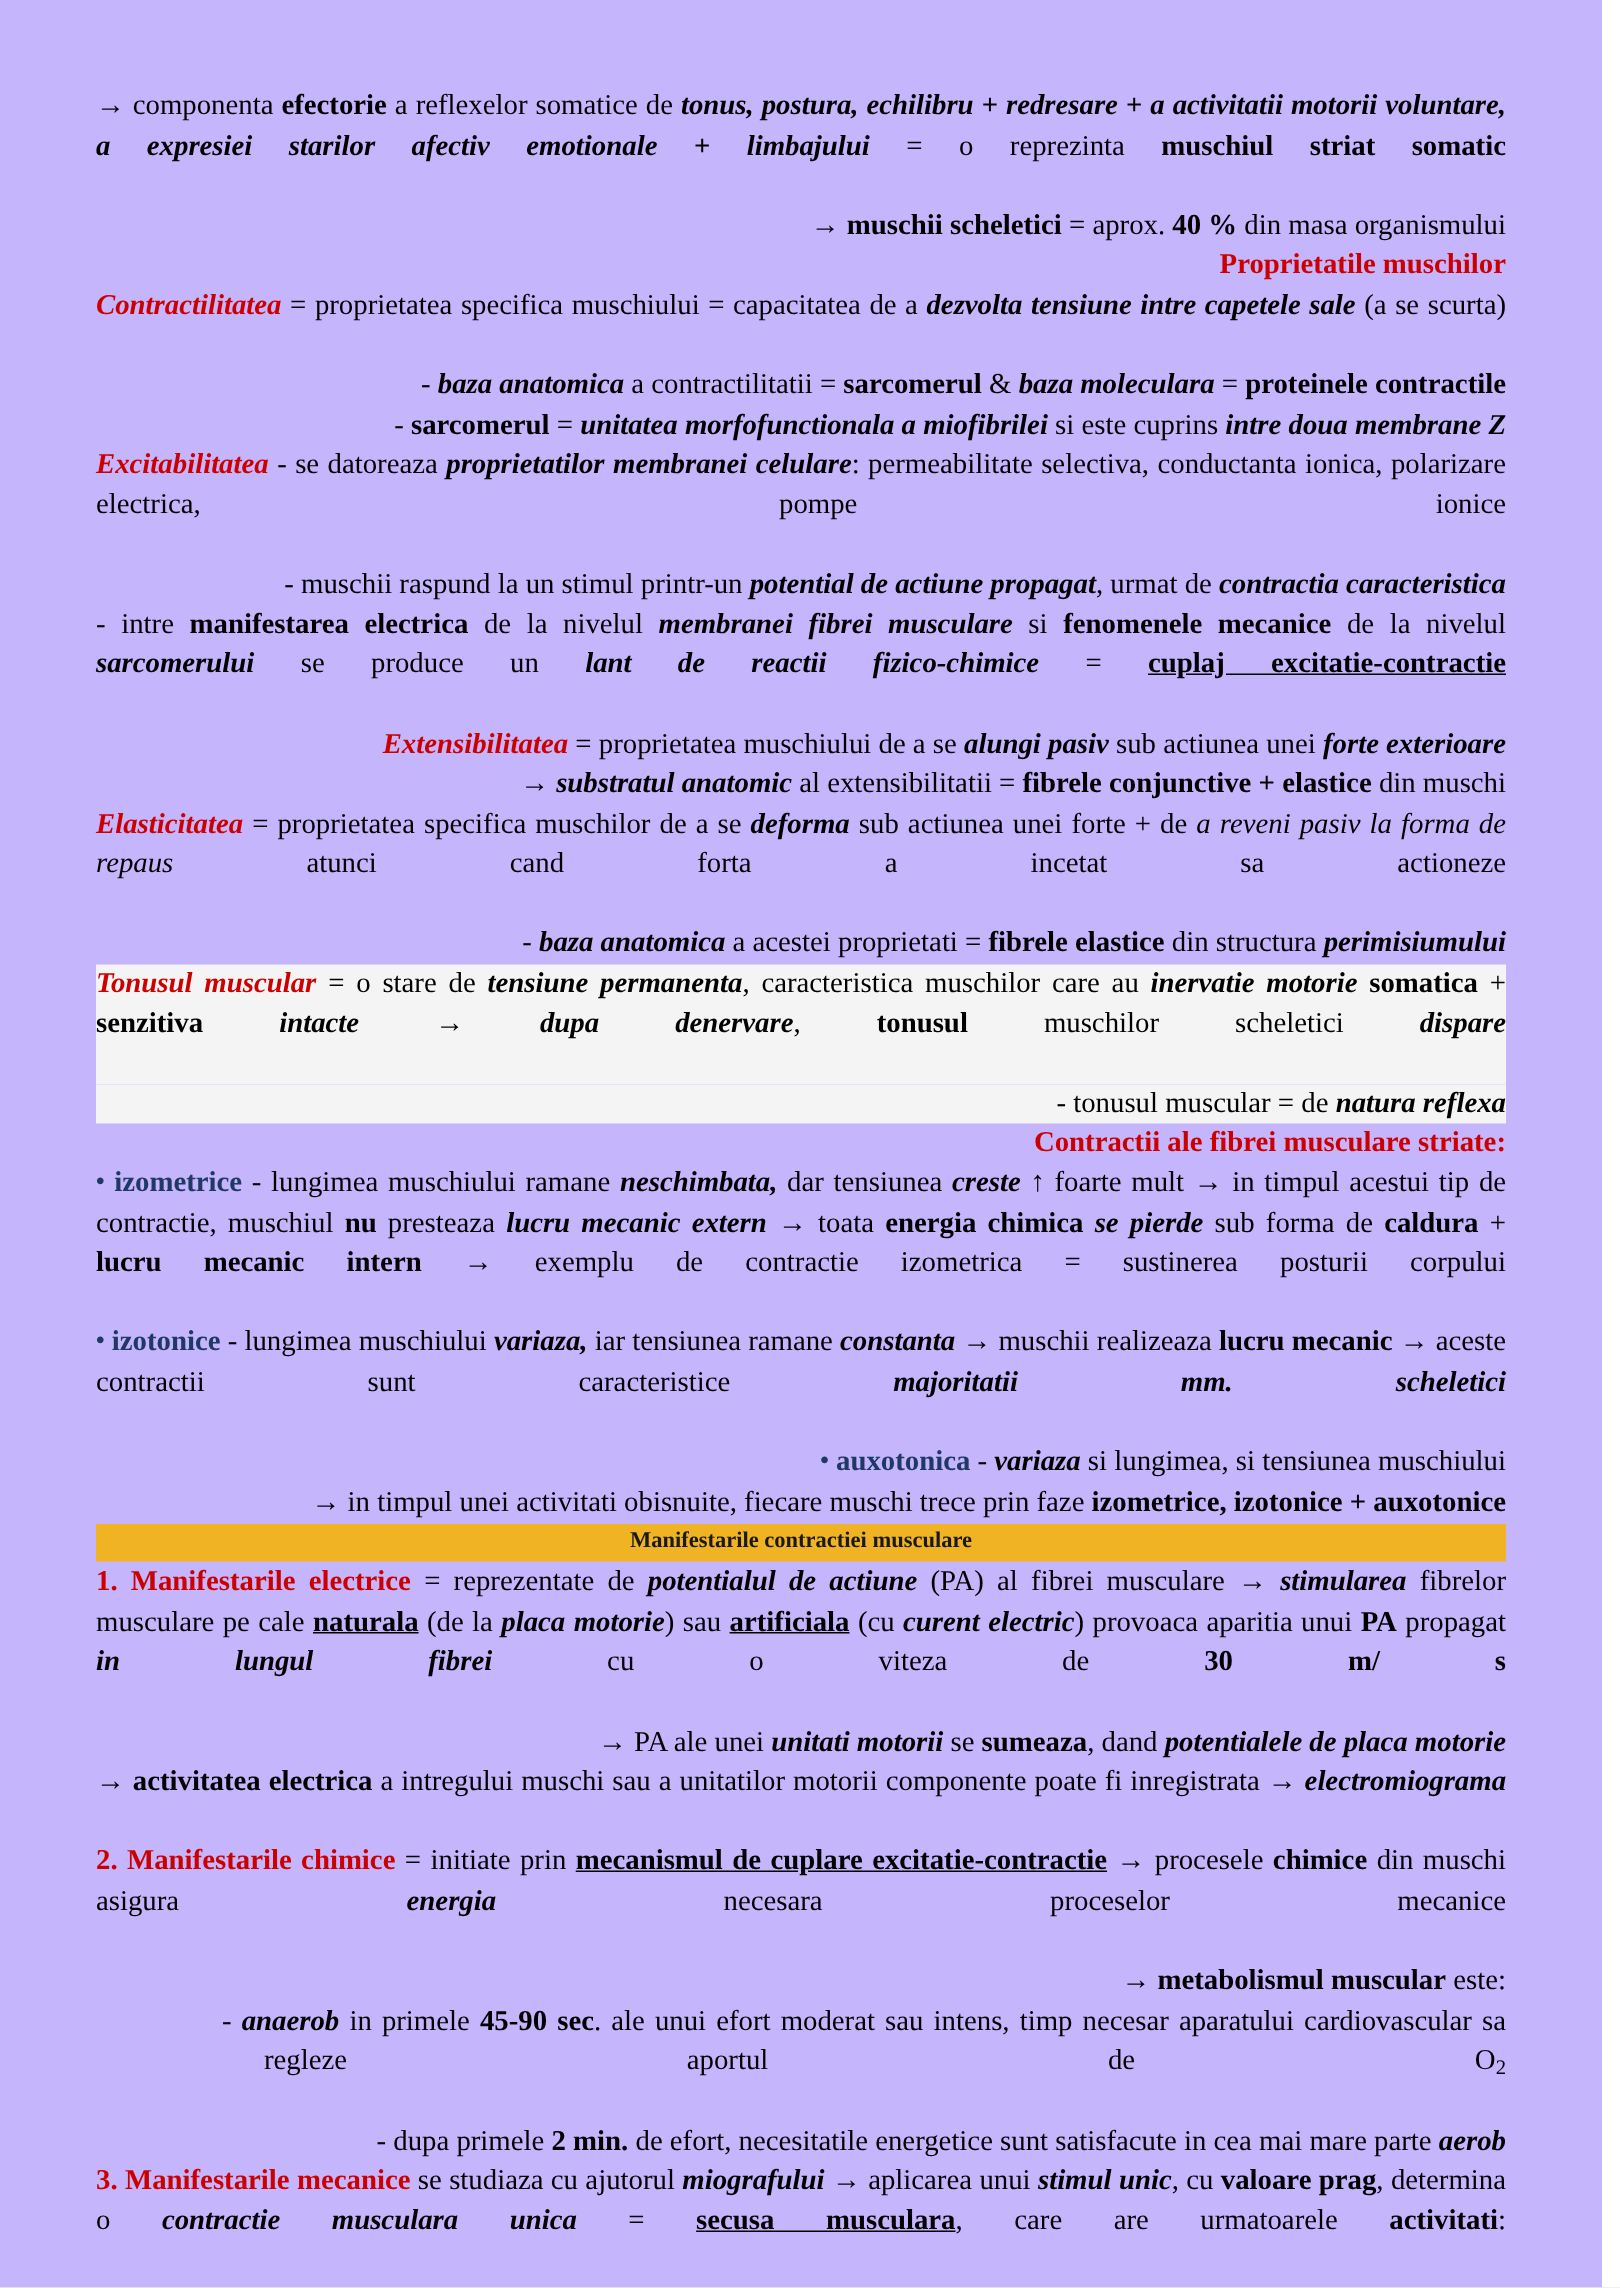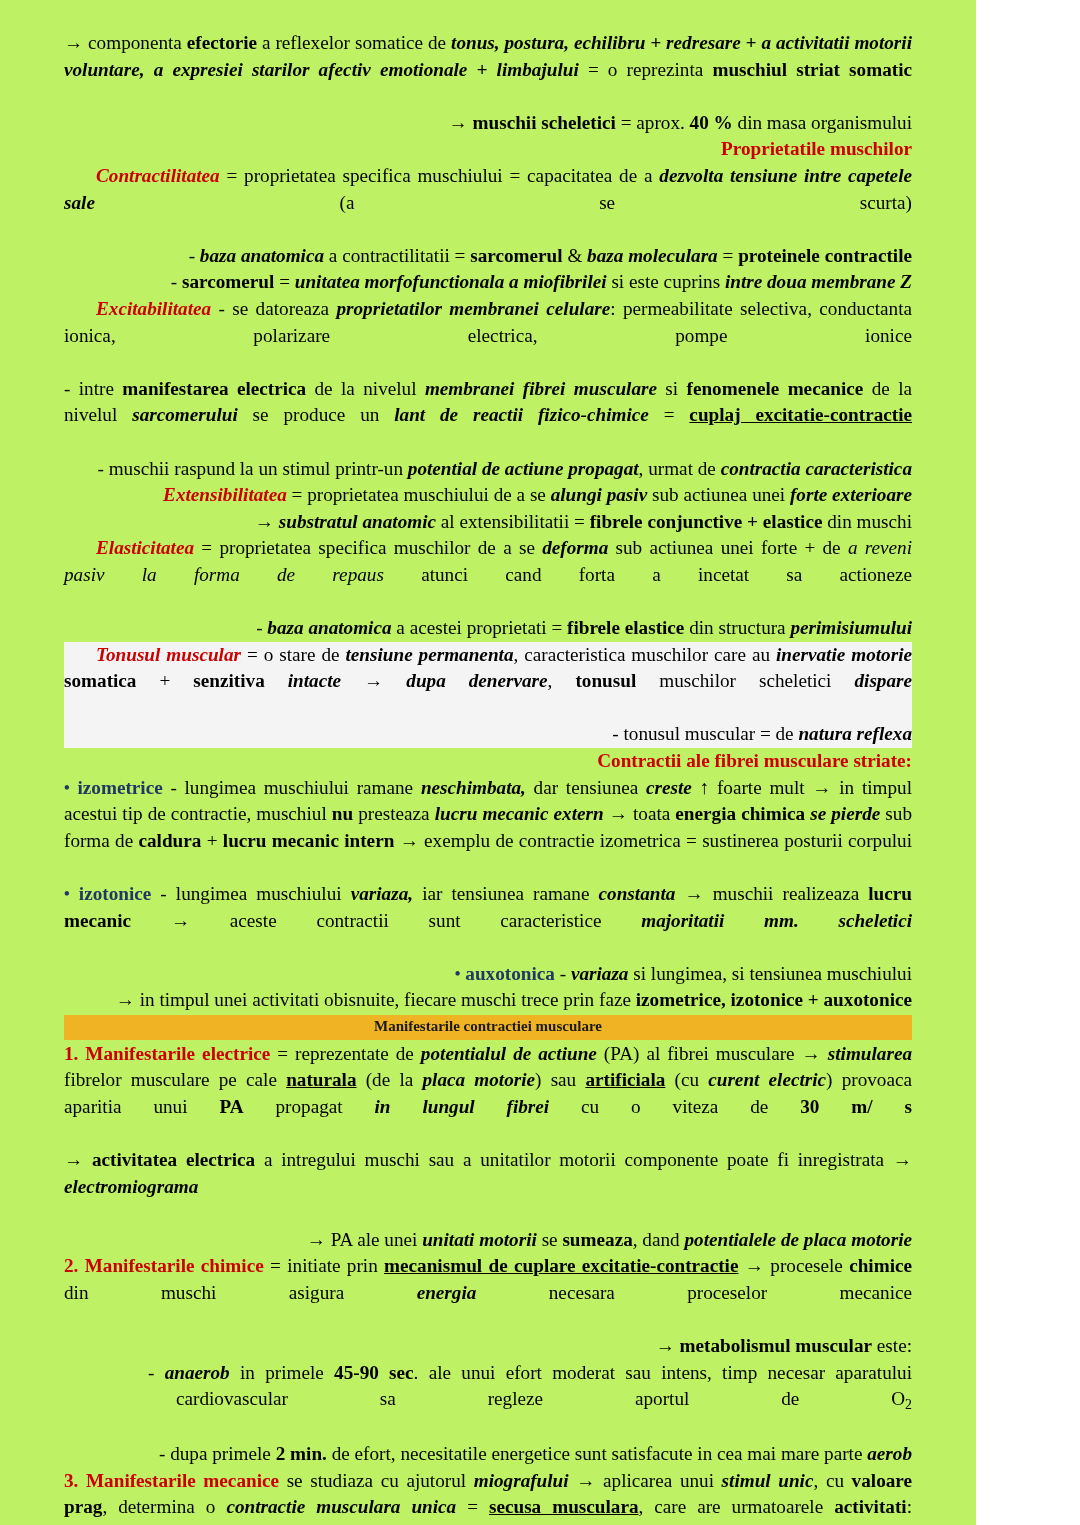--- a/index.html
+++ b/index.html
@@ -6,26 +6,26 @@
   html, body {
     margin: 0;
     padding: 0;
     background: #ffffff;
   }
   body {
     font-family: "Liberation Serif", "DejaVu Serif", serif;
     color: #000000;
   }
   #page {
-    width: 976px;
+    width: 1068px;
     height: 1525px;
     position: relative;
-    background: #bef264;
+    background: #c4b5fd;
     box-sizing: border-box;
-    padding: 30px 64px 0 64px;
+    padding: 58px 64px 0 64px;
     overflow: hidden;
   }
   .doc {
     font-size: 19.2px;
     line-height: 1.385;
     text-align: justify;
     text-justify: inter-word;
   }
   .line {
     margin: 0;
@@ -35,21 +35,21 @@
   .para { text-align: justify; }
   .para:after { content: ""; display: inline-block; width: 100%; }
   .nojust { text-align: right; }
 
   b, .b { font-weight: bold; }
   i, .i { font-style: italic; }
   .bi { font-weight: bold; font-style: italic; }
   .u  { }
   .ub { font-weight: bold; text-decoration: underline; }
   .ubi { font-weight: bold; font-style: italic; }
-  .redbi { color: #CC0000; font-weight: bold; font-style: italic; margin-left: 32px; }
+  .redbi { color: #CC0000; font-weight: bold; font-style: italic; }
   .redb  { color: #CC0000; font-weight: bold; }
   .blueb { color: #1F3864; font-weight: bold; }
 
   .shade { background: #F4F4F4; }
 
   .banner {
     background: #F0B323;
     text-align: center;
     font-weight: bold;
     font-size: 15px;
@@ -89,26 +89,26 @@
     </div>
 
     <div class="line nojust">
       - <b>sarcomerul</b> = <span class="bi">unitatea morfofunctionala a miofibrilei</span> si este cuprins <span class="bi">intre doua membrane Z</span>
     </div>
 
     <div class="line para">
       <span class="redbi">Excitabilitatea</span> - se datoreaza <span class="bi">proprietatilor membranei celulare</span>: permeabilitate selectiva, conductanta ionica, polarizare electrica, pompe ionice
     </div>
 
+    <div class="line nojust">
+      - muschii raspund la un stimul printr-un <span class="bi">potential de actiune propagat</span>, urmat de <span class="bi">contractia caracteristica</span>
+    </div>
+
     <div class="line para">
       - intre <b>manifestarea electrica</b> de la nivelul <span class="bi">membranei fibrei musculare</span> si <b>fenomenele mecanice</b> de la nivelul <span class="bi">sarcomerului</span> se produce un <span class="bi">lant de reactii fizico-chimice</span> = <span class="ub">cuplaj excitatie-contractie</span>
-    </div>
-
-    <div class="line nojust">
-      - muschii raspund la un stimul printr-un <span class="bi">potential de actiune propagat</span>, urmat de <span class="bi">contractia caracteristica</span>
     </div>
 
     <div class="line nojust">
       <span class="redbi">Extensibilitatea</span> = proprietatea muschiului de a se <span class="bi">alungi pasiv</span> sub actiunea unei <span class="bi">forte exterioare</span>
     </div>
 
     <div class="line nojust">
       <span class="arrow">→</span> <span class="bi">substratul anatomic</span> al extensibilitatii = <b>fibrele conjunctive + elastice</b> din muschi
     </div>
 
@@ -145,26 +145,26 @@
     <div class="line nojust">
       <span class="arrow">→</span> in timpul unei activitati obisnuite, fiecare muschi trece prin faze <b>izometrice, izotonice + auxotonice</b>
     </div>
 
     <div class="banner">Manifestarile contractiei musculare</div>
 
     <div class="line para">
       <span class="redb">1. Manifestarile electrice</span> = reprezentate de <span class="bi">potentialul de actiune</span> (PA) al fibrei musculare <span class="arrow">→</span> <span class="bi">stimularea</span> fibrelor musculare pe cale <span class="ub">naturala</span> (de la <span class="bi">placa motorie</span>) sau <span class="ub">artificiala</span> (cu <span class="bi">curent electric</span>) provoaca aparitia unui <b>PA</b> propagat <span class="bi">in lungul fibrei</span> cu o viteza de <b>30 m/ s</b>
     </div>
 
+    <div class="line nojust">
+      <span class="arrow">→</span> PA ale unei <span class="bi">unitati motorii</span> se <b>sumeaza</b>, dand <span class="bi">potentialele de placa motorie</span>
+    </div>
+
     <div class="line para">
       <span class="arrow">→</span> <b>activitatea electrica</b> a intregului muschi sau a unitatilor motorii componente poate fi inregistrata <span class="arrow">→</span> <span class="bi">electromiograma</span>
-    </div>
-
-    <div class="line nojust">
-      <span class="arrow">→</span> PA ale unei <span class="bi">unitati motorii</span> se <b>sumeaza</b>, dand <span class="bi">potentialele de placa motorie</span>
     </div>
 
     <div class="line para">
       <span class="redb">2. Manifestarile chimice</span> = initiate prin <span class="ub">mecanismul de cuplare excitatie-contractie</span> <span class="arrow">→</span> procesele <b>chimice</b> din muschi asigura <span class="bi">energia</span> necesara proceselor mecanice
     </div>
 
     <div class="line nojust">
       <span class="arrow">→</span> <b>metabolismul muscular</b> este:
     </div>
 

